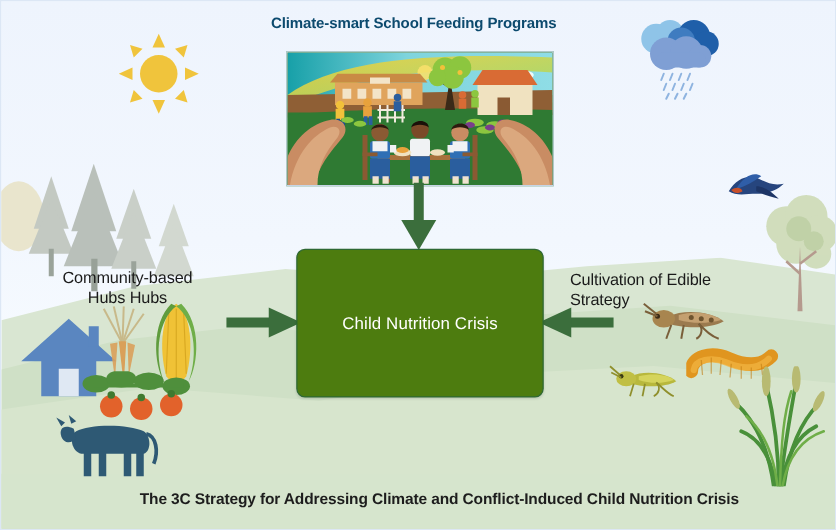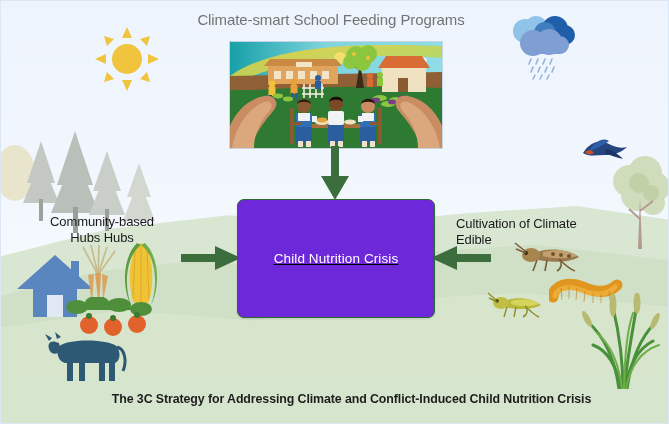--- a/index.html
+++ b/index.html
@@ -47,32 +47,32 @@
     position:absolute;left:16px;top:391px;width:669px;
     text-align:center;
     font-size:12.4px;font-weight:bold;color:#1d1d1d;
     letter-spacing:-0.1px;
   }
 
   
   .headline{
     position:absolute;left:130px;top:10px;width:400px;
     text-align:center;
-    font-size:15px;font-weight:normal;color:#737373;
+    font-size:12px;font-weight:bold;color:#0c4a6e;
     letter-spacing:-0.1px;
   }
 
   
   .node{
     position:absolute;left:236px;top:198px;width:196px;height:117px;
-    background:#6d28d9;
+    background:#4d7c0f;
     border:1px solid #2e6833;
     border-radius:7px;
     box-shadow:0 1px 2px rgba(0,0,0,.12);
-    display:flex;align-items:center;justify-content:center;text-decoration:underline;
+    display:flex;align-items:center;justify-content:center;
   }
   .node-label{
     color:#ffffff;font-size:13.5px;font-weight:normal;
     letter-spacing:.1px;text-align:center;
   }
 
   
   .label{
     position:absolute;font-size:13px;font-weight:normal;color:#1a1a1a;
     line-height:1.22;letter-spacing:-0.1px;
@@ -539,19 +539,19 @@
   <div class="node">
     <span class="node-label">Child Nutrition Crisis</span>
   </div>
 
   <div class="label label-left">
     <div>Community-based</div>
     <div>Hubs Hubs</div>
   </div>
 
   <div class="label label-right">
-    <div>Cultivation of Climate</div>
-    <div>Edible</div>
+    <div>Cultivation of Edible</div>
+    <div>Strategy</div>
   </div>
 
   <div class="caption-text">The 3C Strategy for Addressing Climate and Conflict-Induced Child Nutrition Crisis</div>
 
 </div>
 
 </body></html>

